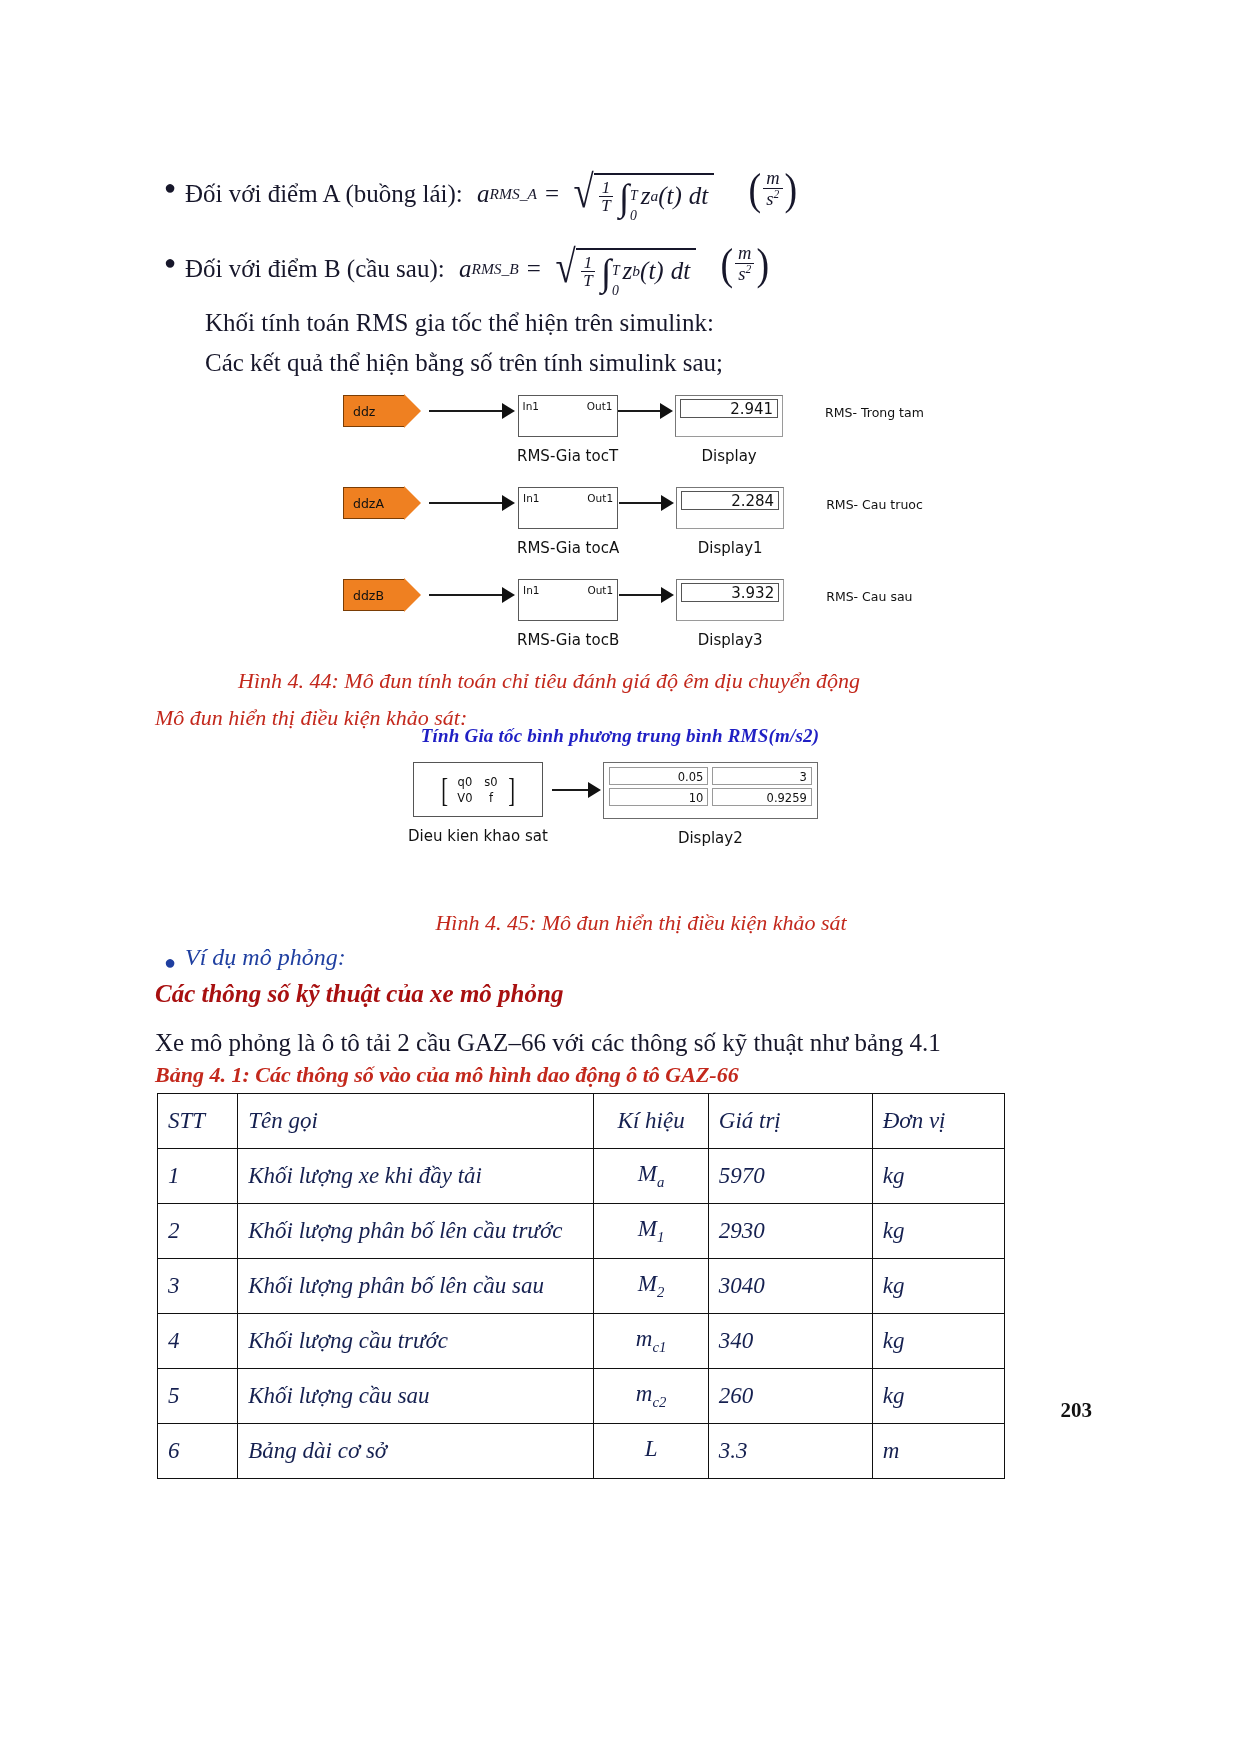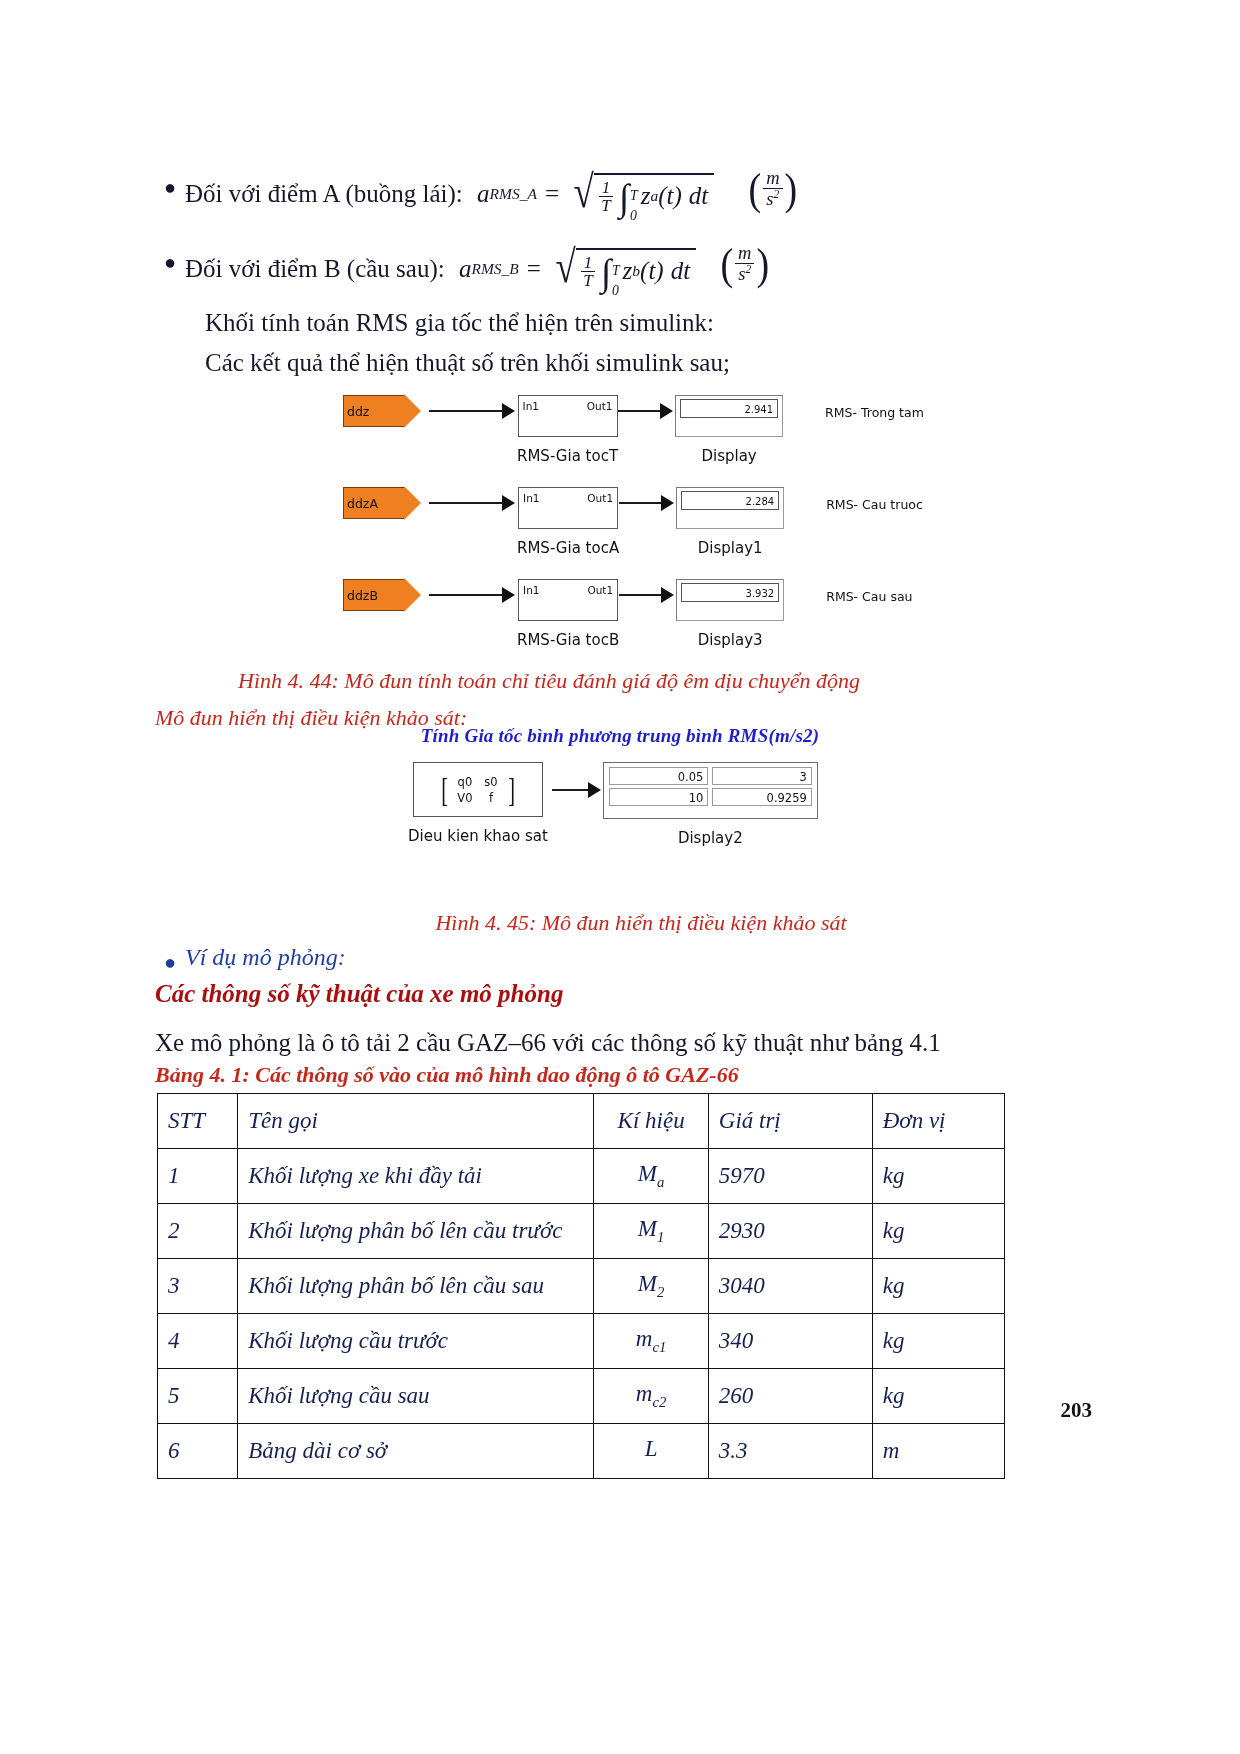--- a/index.html
+++ b/index.html
@@ -132,21 +132,21 @@
     position: relative;
     width: 62px;
     height: 32px;
     background: #ef8021;
     border: 1.6px solid #7a3d05;
     color: #111;
     font-family: "DejaVu Sans", "Liberation Sans", sans-serif;
     font-size: 12.5px;
     display: flex;
     align-items: center;
-    padding-left: 3px;
+    padding-left: 9px;
     box-sizing: border-box;
   }
   .inport::after {
     content: "";
     position: absolute;
     right: -17px; top: -1.6px;
     width: 0; height: 0;
     border-top: 17.6px solid transparent;
     border-bottom: 17.6px solid transparent;
     border-left: 17px solid #ef8021;
@@ -203,21 +203,21 @@
     border-right-color: #9a9a9a;
     border-bottom-color: #9a9a9a;
     background: #fff;
     box-sizing: border-box;
     padding: 3px 4px 0 4px;
   }
   .display-inner {
     border: 1.4px solid #555;
     height: 19px;
     font-family: "DejaVu Sans", "Liberation Sans", sans-serif;
-    font-size: 10px;
+    font-size: 15px;
     text-align: right;
     padding-right: 4px;
     line-height: 19px;
     color: #111;
     box-sizing: border-box;
     background: #fff;
   }
   .rms-note {
     font-family: "DejaVu Sans", "Liberation Sans", sans-serif;
     font-size: 12.5px;
@@ -418,21 +418,21 @@
             <span class="den"><span>s</span><span class="sup">2</span></span>
           </span>
           <span class="paren-big">)</span>
         </span>
       </div>
     </div>
   </div>
 
   <div class="body-text" style="position:absolute; left:205px; top:305px;">Khối tính toán RMS gia tốc thể hiện trên simulink:</div>
 
-  <div class="body-text" style="position:absolute; left:205px; top:345px;">Các kết quả thể hiện thuật số trên khối simulink sau;</div>
+  <div class="body-text" style="position:absolute; left:205px; top:345px;">Các kết quả thể hiện bằng số trên tính simulink sau;</div>
 
   <div class="sim-wrap" style="position:absolute; left:343px; top:395px;">
 
     <div class="sim-row">
       <div class="sim-col" style="padding-top:0px;">
         <div class="inport">ddz</div>
       </div>
       <div class="arrow-line" style="margin-left:24px;">
         <div class="ln" style="width:73px;"></div>
           <div class="arrow-head"></div>

